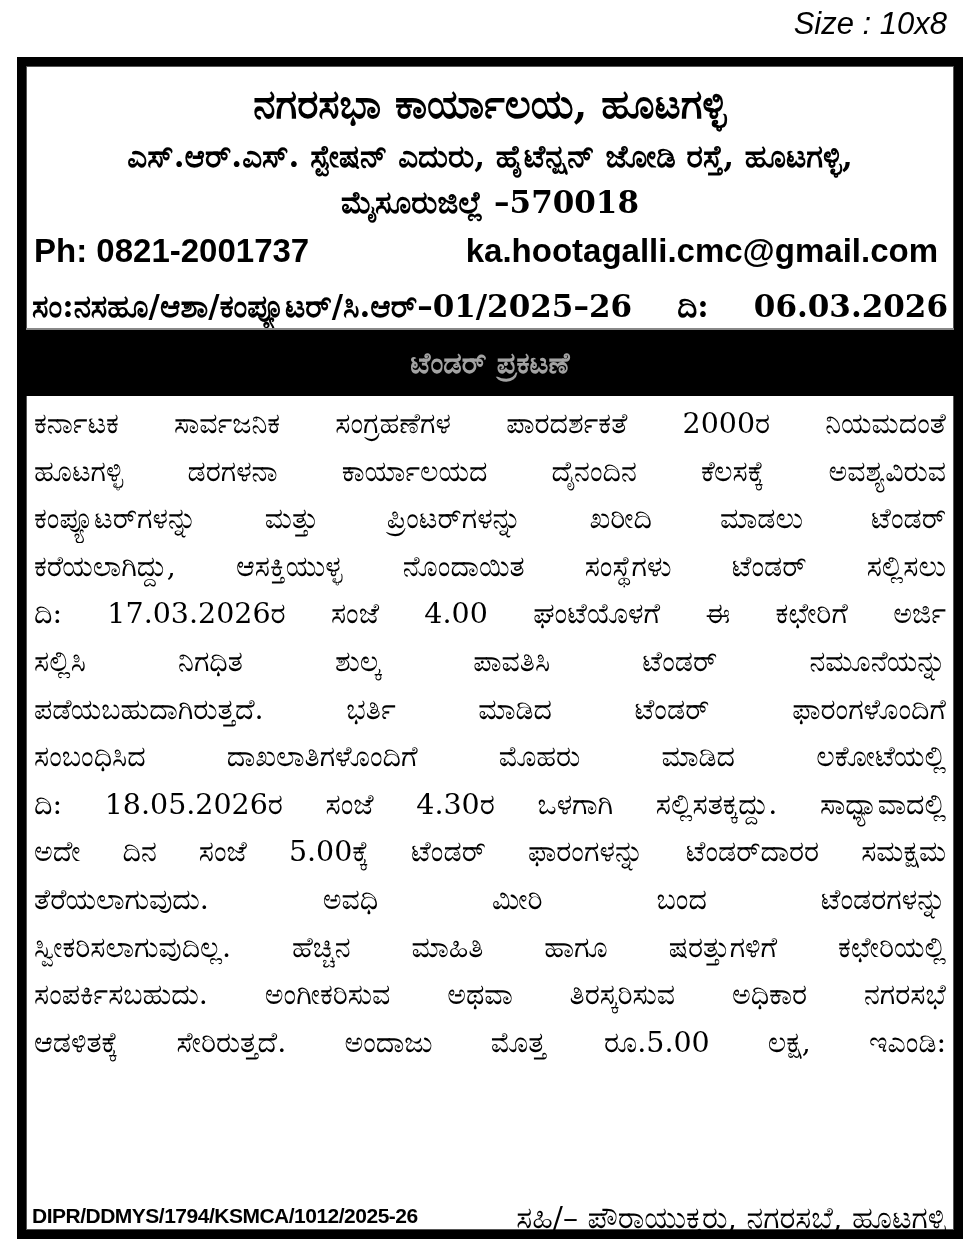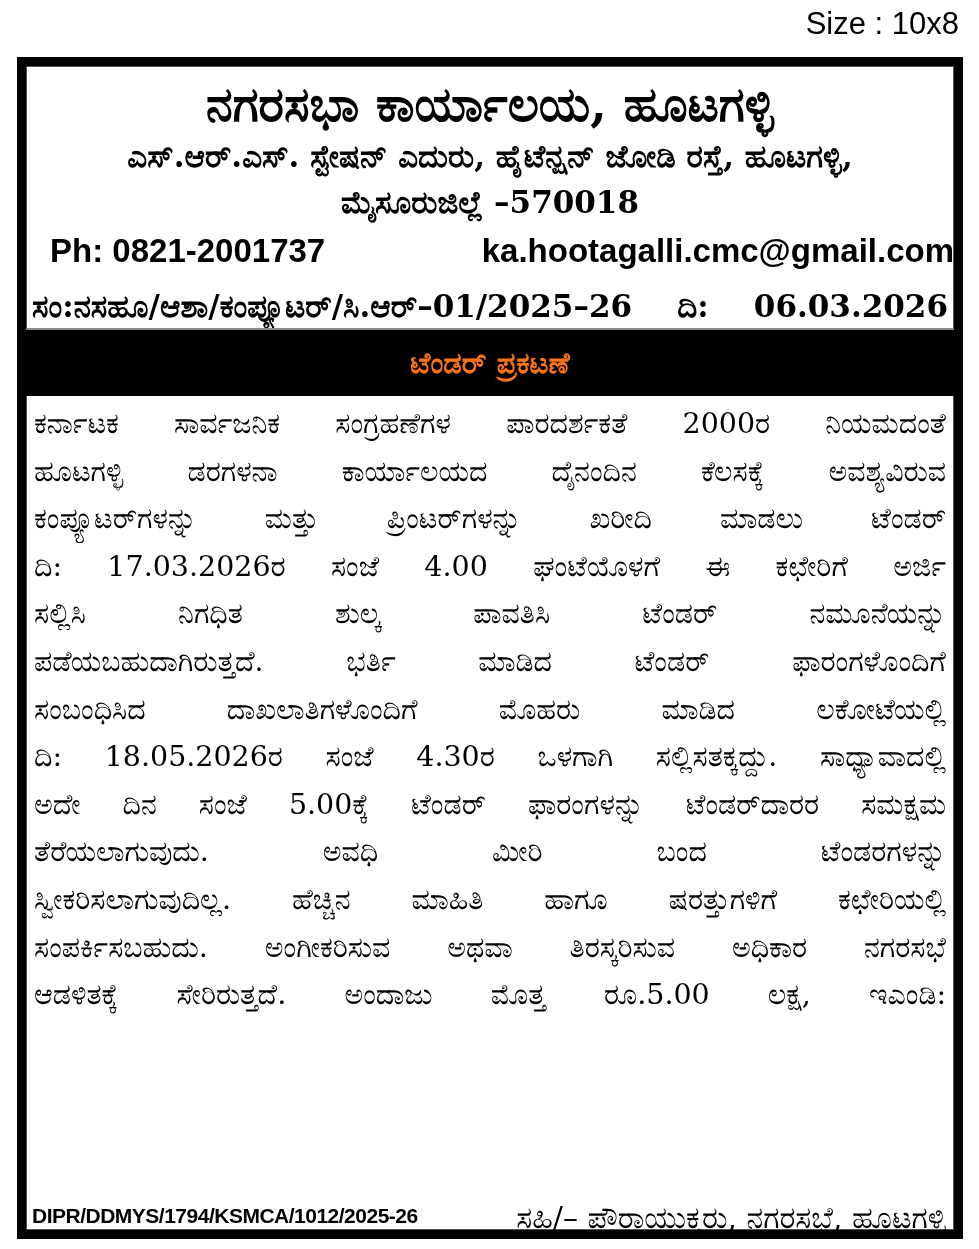--- a/index.html
+++ b/index.html
@@ -19,21 +19,21 @@
       position: absolute;
       top: 2px;
       left: 16px;
       right: 20px;
       height: 44px;
       font-family: "Liberation Sans", sans-serif;
       font-size: 31px;
       line-height: 44px;
     }
     .top-meta .left { position: absolute; left: 0; top: 0; }
-    .top-meta .right { position: absolute; right: 0; top: 0; }
+    .top-meta .right { position: absolute; right: 12px; top: 0; font-style: italic; }
 
     .frame {
       position: absolute;
       left: 17px;
       top: 57px;
       width: 946px;
       height: 1182px;
       box-sizing: border-box;
       border: 9px solid #000000;
       background: #ffffff;
@@ -51,64 +51,63 @@
     .header-line {
       position: absolute;
       left: 8px;
       right: 8px;
       text-align: center;
       font-weight: bold;
       white-space: nowrap;
     }
     .h-office {
       top: 10px;
-      font-size: 48px;
+      font-size: 40px;
       line-height: 56px;
     }
     .h-address {
       top: 68px;
       font-size: 31px;
       line-height: 44px;
     }
     .h-district {
       top: 114px;
       font-size: 31px;
       line-height: 44px;
     }
     .h-contact {
       top: 162px;
       left: 8px;
-      right: 0;
+      right: 16px;
       height: 46px;
       font-family: "Liberation Sans", sans-serif;
       font-size: 33px;
       line-height: 46px;
       text-align: left;
-      margin-left: 16px;
     }
     .h-contact .phone { position: absolute; left: 0; }
     .h-contact .email { position: absolute; right: 0; }
     .h-ref {
       top: 216px;
       left: 6px;
       right: 6px;
       font-size: 31px;
       line-height: 48px;
       text-align: justify;
       text-align-last: justify;
     }
 
     .banner {
       position: absolute;
       left: 0;
       right: 0;
       top: 262px;
       height: 66px;
       background: #000000;
-      color: #f97316;
+      color: #a3a3a3;
       text-align: center;
       font-weight: bold;
       font-size: 29px;
       line-height: 66px;
       border-top: 2px solid #888888;
     }
 
     .body-text {
       position: absolute;
       left: 8px;
@@ -171,20 +170,21 @@
   <div class="header-line h-ref">ಸಂ:ನಸಹೂ/ಆಶಾ/ಕಂಪ್ಯೂಟರ್/ಸಿ.ಆರ್–01/2025–26 ದಿ: 06.03.2026</div>
 
   <div class="banner">
     <span>ಟೆಂಡರ್ ಪ್ರಕಟಣೆ</span>
   </div>
 
   <div class="body-text">
     <span class="body-line">ಕರ್ನಾಟಕ ಸಾರ್ವಜನಿಕ ಸಂಗ್ರಹಣೆಗಳ ಪಾರದರ್ಶಕತೆ 2000ರ ನಿಯಮದಂತೆ</span>
     <span class="body-line">ಹೂಟಗಳ್ಳಿ ಡರಗಳನಾ ಕಾರ್ಯಾಲಯದ ದೈನಂದಿನ ಕೆಲಸಕ್ಕೆ ಅವಶ್ಯವಿರುವ</span>
     <span class="body-line">ಕಂಪ್ಯೂಟರ್‌ಗಳನ್ನು ಮತ್ತು ಪ್ರಿಂಟರ್‌ಗಳನ್ನು ಖರೀದಿ ಮಾಡಲು ಟೆಂಡರ್</span>
+    <span class="body-line">ಕರೆಯಲಾಗಿದ್ದು, ಆಸಕ್ತಿಯುಳ್ಳ ನೊಂದಾಯಿತ ಸಂಸ್ಥೆಗಳು ಟೆಂಡರ್ ಸಲ್ಲಿಸಲು</span>
     <span class="body-line">ದಿ: 17.03.2026ರ ಸಂಜೆ 4.00 ಘಂಟೆಯೊಳಗೆ ಈ ಕಛೇರಿಗೆ ಅರ್ಜಿ</span>
     <span class="body-line">ಸಲ್ಲಿಸಿ ನಿಗಧಿತ ಶುಲ್ಕ ಪಾವತಿಸಿ ಟೆಂಡರ್ ನಮೂನೆಯನ್ನು</span>
     <span class="body-line">ಪಡೆಯಬಹುದಾಗಿರುತ್ತದೆ. ಭರ್ತಿ ಮಾಡಿದ ಟೆಂಡರ್ ಫಾರಂಗಳೊಂದಿಗೆ</span>
     <span class="body-line">ಸಂಬಂಧಿಸಿದ ದಾಖಲಾತಿಗಳೊಂದಿಗೆ ಮೊಹರು ಮಾಡಿದ ಲಕೋಟೆಯಲ್ಲಿ</span>
     <span class="body-line">ದಿ: 18.05.2026ರ ಸಂಜೆ 4.30ರ ಒಳಗಾಗಿ ಸಲ್ಲಿಸತಕ್ಕದ್ದು. ಸಾಧ್ಯಾವಾದಲ್ಲಿ</span>
     <span class="body-line">ಅದೇ ದಿನ ಸಂಜೆ 5.00ಕ್ಕೆ ಟೆಂಡರ್ ಫಾರಂಗಳನ್ನು ಟೆಂಡರ್‌ದಾರರ ಸಮಕ್ಷಮ</span>
     <span class="body-line">ತೆರೆಯಲಾಗುವುದು. ಅವಧಿ ಮೀರಿ ಬಂದ ಟೆಂಡರಗಳನ್ನು</span>
     <span class="body-line">ಸ್ವೀಕರಿಸಲಾಗುವುದಿಲ್ಲ. ಹೆಚ್ಚಿನ ಮಾಹಿತಿ ಹಾಗೂ ಷರತ್ತುಗಳಿಗೆ ಕಛೇರಿಯಲ್ಲಿ</span>
     <span class="body-line">ಸಂಪರ್ಕಿಸಬಹುದು. ಅಂಗೀಕರಿಸುವ ಅಥವಾ ತಿರಸ್ಕರಿಸುವ ಅಧಿಕಾರ ನಗರಸಭೆ</span>
     <span class="body-line">ಆಡಳಿತಕ್ಕೆ ಸೇರಿರುತ್ತದೆ. ಅಂದಾಜು ಮೊತ್ತ ರೂ.5.00 ಲಕ್ಷ, ಇಎಂಡಿ:</span>

